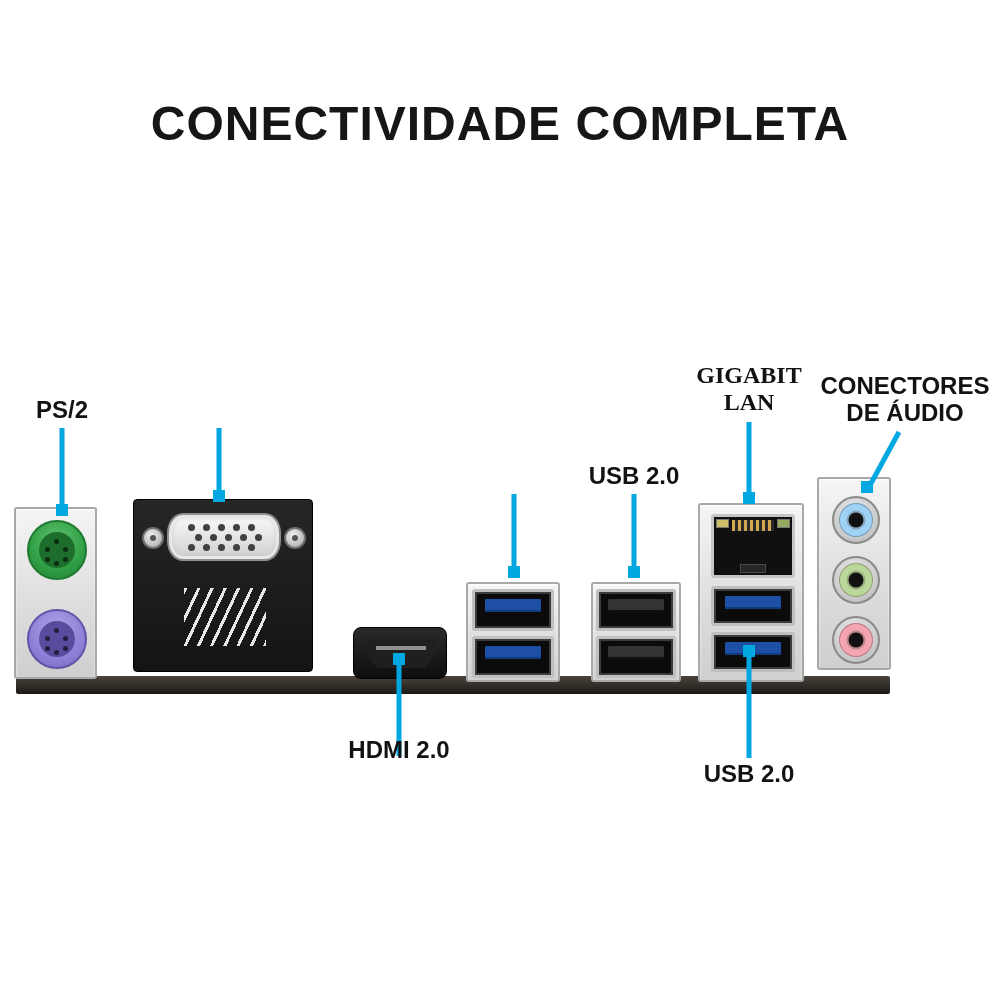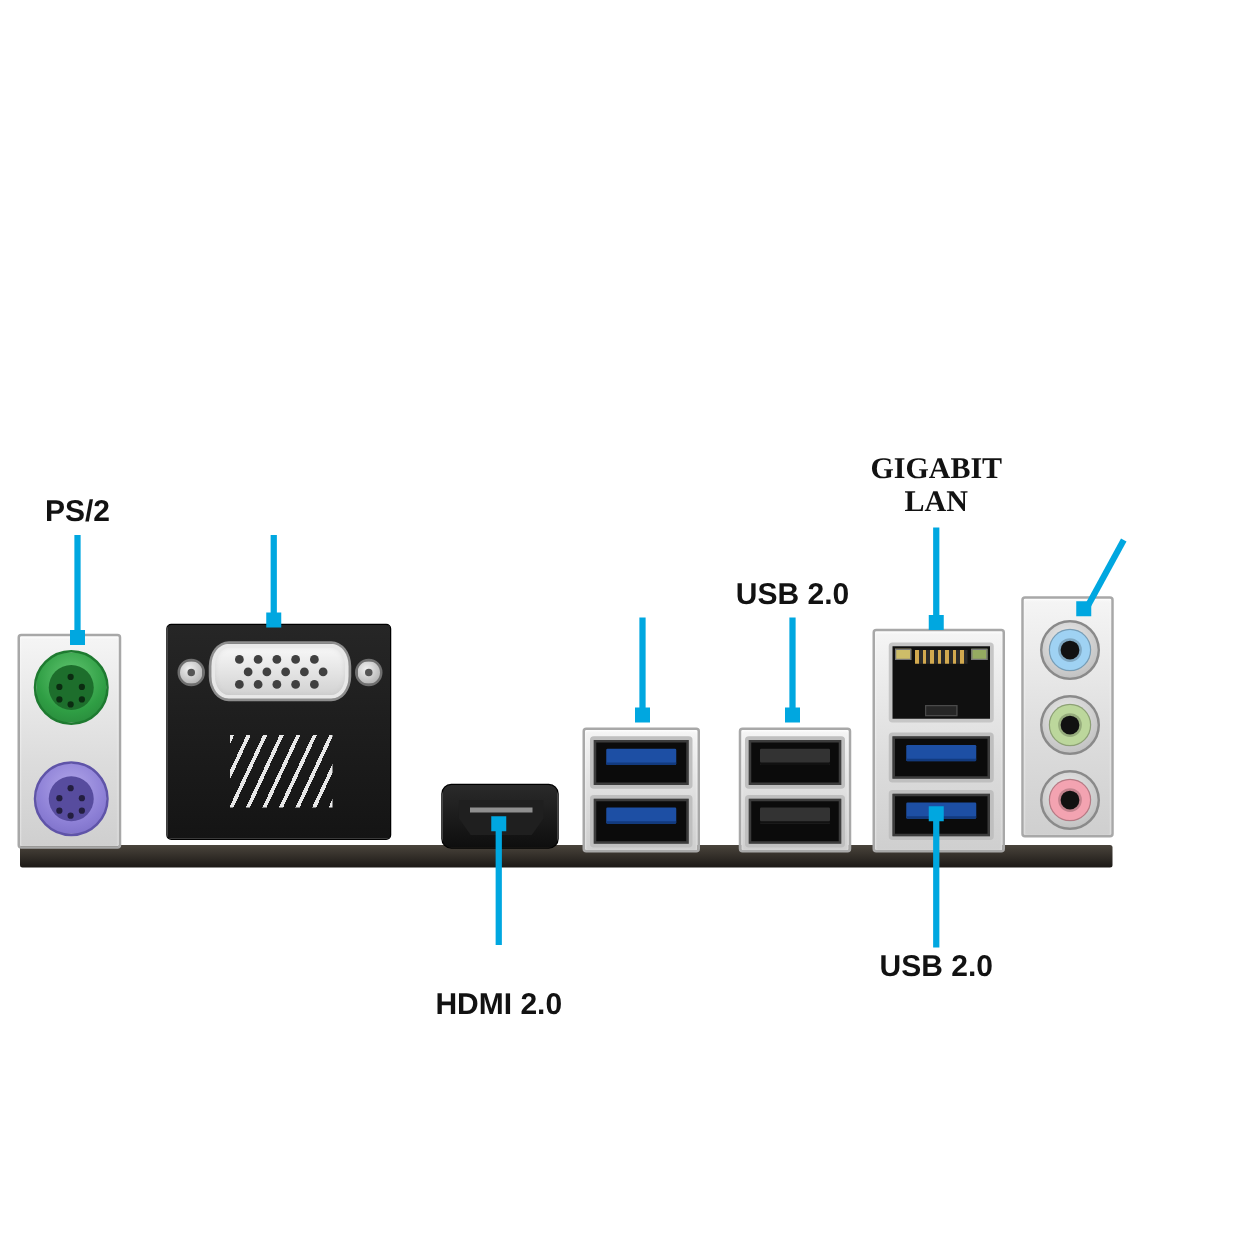--- a/index.html
+++ b/index.html
@@ -10,21 +10,21 @@
            font-size:48px; font-weight:bold; letter-spacing:1px; color:#161616; }
 
   .label { position:absolute; font-size:24px; font-weight:bold; color:#121212;
            text-align:center; line-height:27px; white-space:nowrap; }
   #lbl-ps2        { left:12px;  width:100px; top:396px; }
   #lbl-vga        { left:134px; width:170px; top:396px; }
   #lbl-usb31      { left:444px; width:140px; top:436px; }
   #lbl-usb20-top  { left:574px; width:120px; top:462px; }
   #lbl-lan        { left:689px; width:120px; top:362px;font-family:Liberation Serif, serif; }
   #lbl-audio      { left:817px; width:176px; top:372px; }
-  #lbl-hdmi       { left:339px; width:120px; top:790px; }
+  #lbl-hdmi       { left:339px; width:120px; top:736px; }
   #lbl-usb20-bot  { left:689px; width:120px; top:760px; }
 
   .pcb { position:absolute; left:16px; top:676px; width:874px; height:18px;
          background:linear-gradient(180deg,#4a443c,#1c1916); border-radius:2px; }
 
   .plate { position:absolute; background:linear-gradient(180deg,#f5f5f5 0%,#dcdcdc 60%,#cfcfcf 100%);
            border:2px solid #a8a8a8; border-radius:3px; box-shadow:inset 0 1px 2px #ffffff; }
   #ps2-plate   { left:14px;  top:507px; width:83px;  height:172px; }
   #usb31-plate { left:466px; top:582px; width:94px;  height:100px; }
   #usb20-plate { left:591px; top:582px; width:90px;  height:100px; }
@@ -108,20 +108,21 @@
   .jack.green { top:77px; }
   .jack.pink  { top:137px; }
 
   #leaders { position:absolute; left:0; top:0; width:1000px; height:1000px; pointer-events:none; }
 </style>
 </head>
 <body>
 
 <div id="canvas">
 
+  <h1 class="title">CONECTIVIDADE COMPLETA</h1>
 
   <div class="pcb"></div>
 
   <div class="plate" id="ps2-plate">
     <div class="ps2-port green">
       <div class="ps2-inner"></div>
     </div>
     <div class="ps2-port purple">
       <div class="ps2-inner"></div>
     </div>
@@ -204,20 +205,24 @@
   <div class="label" id="lbl-ps2">
     <div>PS/2</div>
   </div>
   <div class="label" id="lbl-usb20-top">
     <div>USB 2.0</div>
   </div>
   <div class="label" id="lbl-lan">
     <div>GIGABIT</div>
     <div>LAN</div>
   </div>
+  <div class="label" id="lbl-audio">
+    <div>CONECTORES</div>
+    <div>DE ÁUDIO</div>
+  </div>
   <div class="label" id="lbl-hdmi">
     <div>HDMI 2.0</div>
   </div>
   <div class="label" id="lbl-usb20-bot">
     <div>USB 2.0</div>
   </div>
 
 </div>
 
 </body></html>

